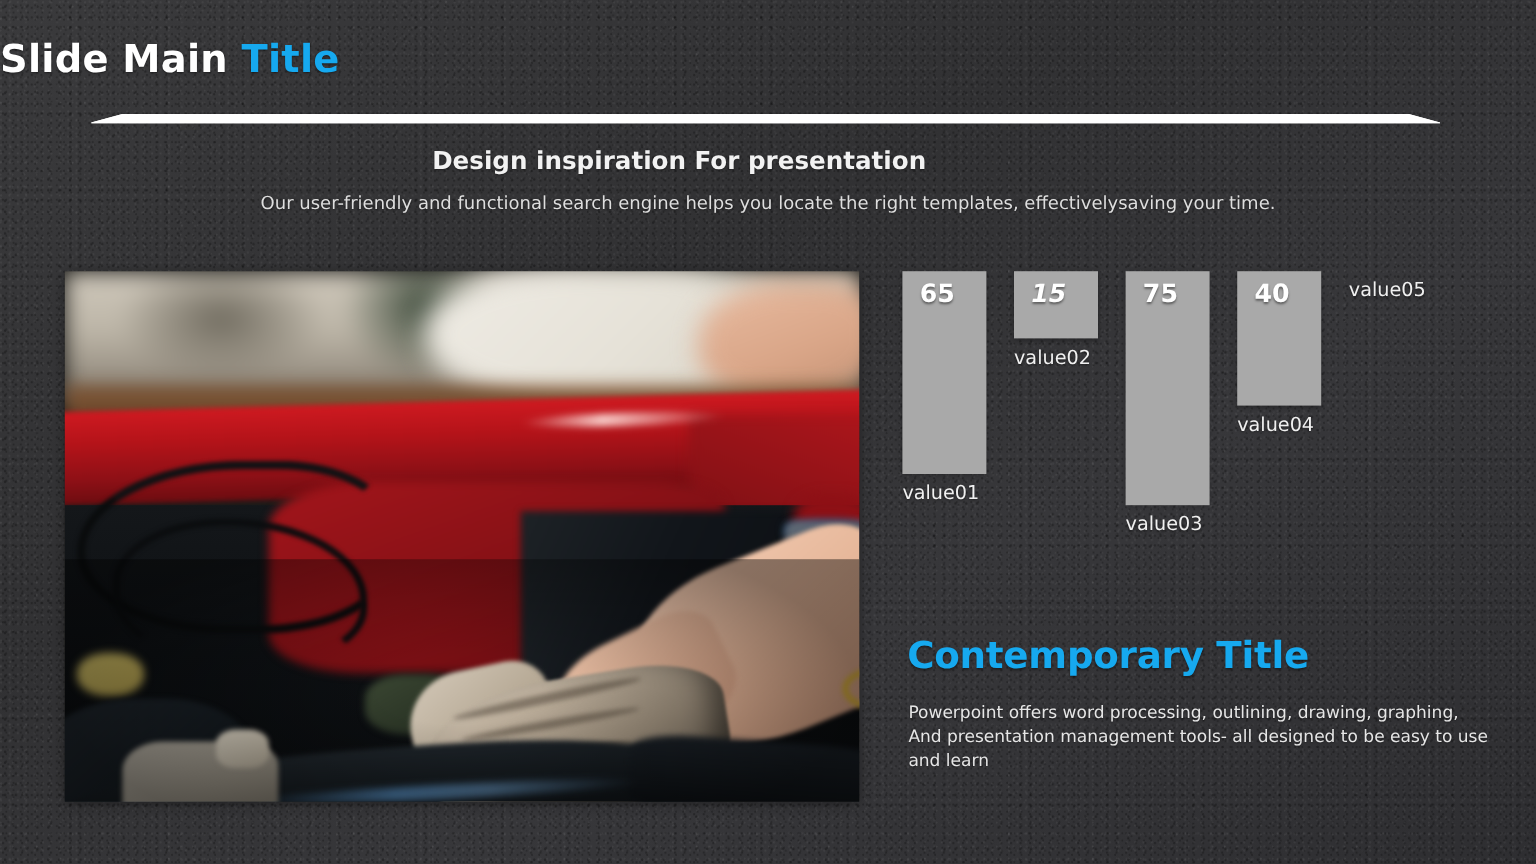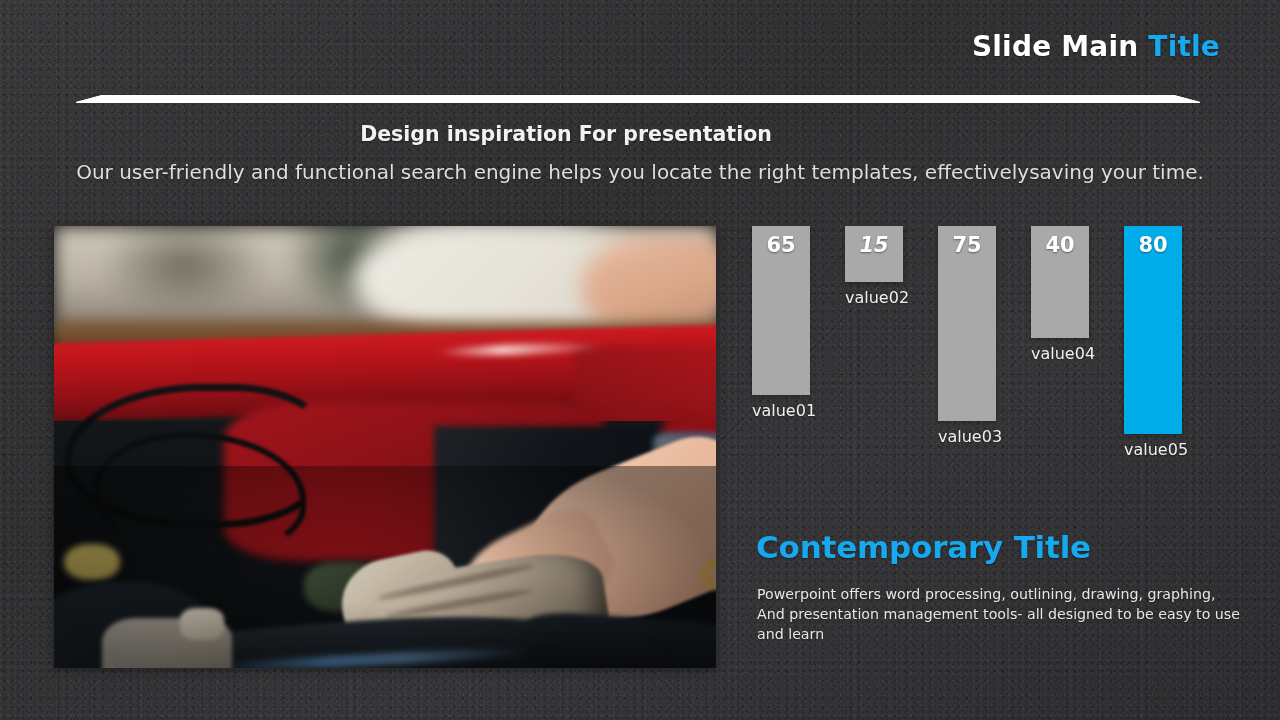--- a/index.html
+++ b/index.html
@@ -35,23 +35,23 @@
       100% 100%;
     overflow: hidden;
   }
 
   
   #title {
     position: absolute;
     left: 0;
     top: 32px;
     width: 1220px;
-    text-align: right;
+    text-align: left;
     font-family: "DejaVu Sans", sans-serif;
-    font-size: 28px;
+    font-size: 32px;
     font-weight: bold;
     letter-spacing: 0.2px;
     line-height: 1.1;
     color: #ffffff;
     text-shadow: 0 1px 2px rgba(0,0,0,0.45);
   }
   #title .accent { color: #16a9ef; }
 
   #divider {
     position: absolute;
@@ -72,21 +72,21 @@
     font-weight: bold;
     color: #f2f2f2;
     text-shadow: 0 1px 2px rgba(0,0,0,0.4);
   }
   #subtext {
     position: absolute;
     left: 0;
     top: 160px;
     width: 1280px;
     text-align: center;
-    font-size: 20px;
+    font-size: 15px;
     font-weight: normal;
     color: #dedede;
     text-shadow: 0 1px 2px rgba(0,0,0,0.35);
   }
 
   
   #photo {
     position: absolute;
     left: 54px;
     top: 226px;
@@ -322,20 +322,21 @@
     position: absolute;
     bottom: 0;
     width: 58px;
     text-align: center;
   }
   .bar {
     position: relative;
     width: 58px;
     background: #a9a9a9;
     box-shadow: 0 1px 4px rgba(0,0,0,0.35);
+    padding-left: 12px;
   }
   .bar.highlight { background: #00ade8; }
   .bar-value {
     position: absolute;
     left: 0;
     top: 7px;
     width: 58px;
     text-align: center;
     font-size: 21px;
     font-weight: bold;
@@ -449,23 +450,20 @@
         </div>
         <div class="bar-label">value03</div>
       </div>
       <div class="bar-col" style="left: 279px; height: 260px;">
         <div class="bar" style="height: 112px; background: rgb(169, 169, 169);">
           <div class="bar-value">40</div>
         </div>
         <div class="bar-label">value04</div>
       </div>
       <div class="bar-col" style="left: 372px; height: 260px;">
-        <div class="bar highlight" style="height: 208px; background: rgb(0, 173, 232);">
-          <div class="bar-value">80</div>
-        </div>
         <div class="bar-label">value05</div>
       </div>
     </div>
 
   <div id="colors-heading">Contemporary Title</div>
   <div id="colors-body">
     <div>Powerpoint offers word processing, outlining, drawing, graphing,</div>
     <div>And presentation management tools- all designed to be easy to use</div>
     <div>and learn</div>
   </div>

